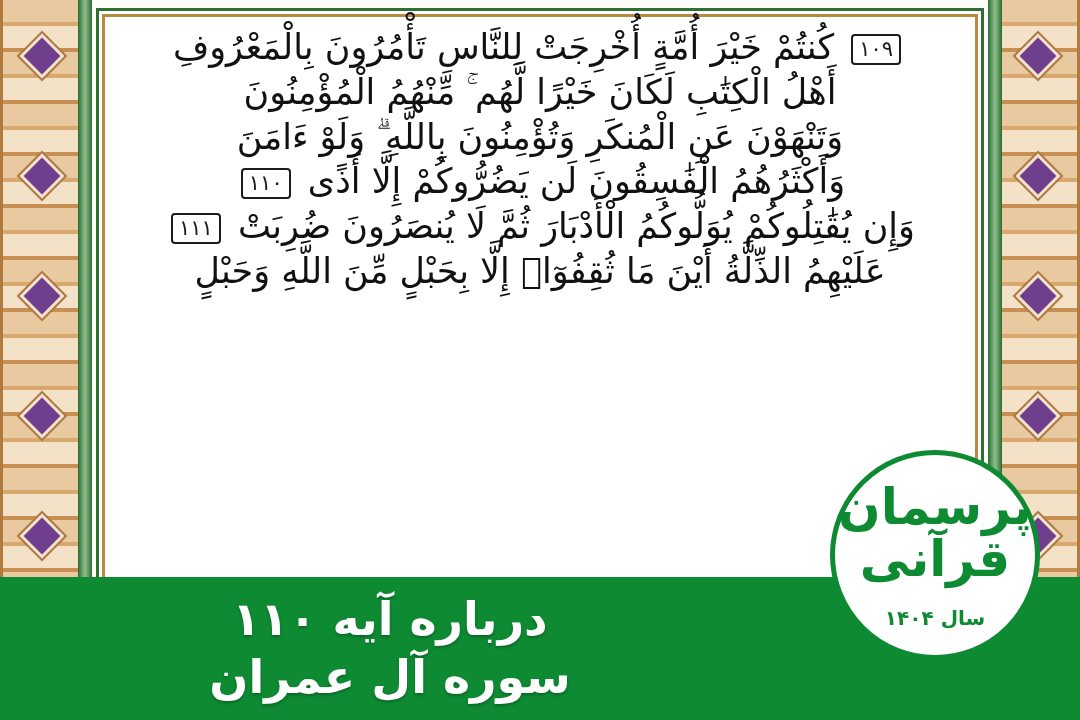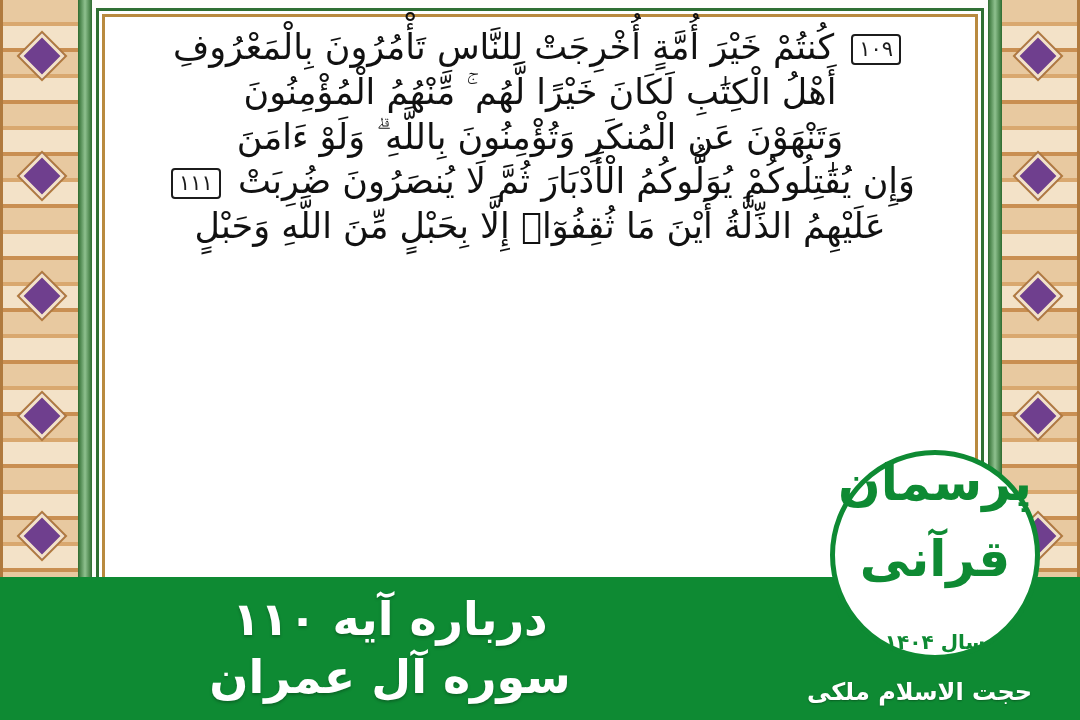--- a/index.html
+++ b/index.html
@@ -139,21 +139,20 @@
     height: 210px;
     border-radius: 50%;
     background: #ffffff;
     border: 5px solid #0e8a33;
     display: flex;
     flex-direction: column;
     align-items: center;
     justify-content: center;
     box-sizing: border-box;
     direction: rtl;
-    gap: 24px;
   }
   .logo-title {
     color: #0e8a33;
     font-family: "DejaVu Sans", "Liberation Sans", sans-serif;
     font-weight: bold;
     font-size: 50px;
     line-height: 1.05;
     text-align: center;
   }
   .logo-year {
@@ -205,20 +204,24 @@
 
     <div class="text-frame">
       <div class="ayah-lines">
         <div class="ayah-line">
           <span class="ayah-mark">۱۰۹</span>
           <span>كُنتُمْ خَيْرَ أُمَّةٍ أُخْرِجَتْ لِلنَّاسِ تَأْمُرُونَ بِالْمَعْرُوفِ</span>
         </div>
         <div class="ayah-line">أَهْلُ الْكِتَٰبِ لَكَانَ خَيْرًا لَّهُم ۚ مِّنْهُمُ الْمُؤْمِنُونَ</div>
         <div class="ayah-line">وَتَنْهَوْنَ عَنِ الْمُنكَرِ وَتُؤْمِنُونَ بِاللَّهِ ۗ وَلَوْ ءَامَنَ</div>
         <div class="ayah-line">
+          <span>وَأَكْثَرُهُمُ الْفَٰسِقُونَ لَن يَضُرُّوكُمْ إِلَّا أَذًى</span>
+          <span class="ayah-mark">۱۱۰</span>
+        </div>
+        <div class="ayah-line">
           <span>وَإِن يُقَٰتِلُوكُمْ يُوَلُّوكُمُ الْأَدْبَارَ ثُمَّ لَا يُنصَرُونَ ضُرِبَتْ</span>
           <span class="ayah-mark">۱۱۱</span>
         </div>
         <div class="ayah-line">عَلَيْهِمُ الذِّلَّةُ أَيْنَ مَا ثُقِفُوٓا۟ إِلَّا بِحَبْلٍ مِّنَ اللَّهِ وَحَبْلٍ</div>
       </div>
     </div>
   </div>
 
   <div class="bottom-banner">
     <div class="banner-text">
@@ -226,15 +229,14 @@
       <span class="banner-line2">سوره آل عمران</span>
     </div>
   </div>
 
   <div class="logo-circle">
     <div class="logo-title">پرسمان</div>
     <div class="logo-title">قرآنی</div>
     <div class="logo-year">سال ۱۴۰۴</div>
   </div>
 
-  <div class="presenter">حجت الاسلام ملکی</div>
 
 </div>
 
 </body></html>

